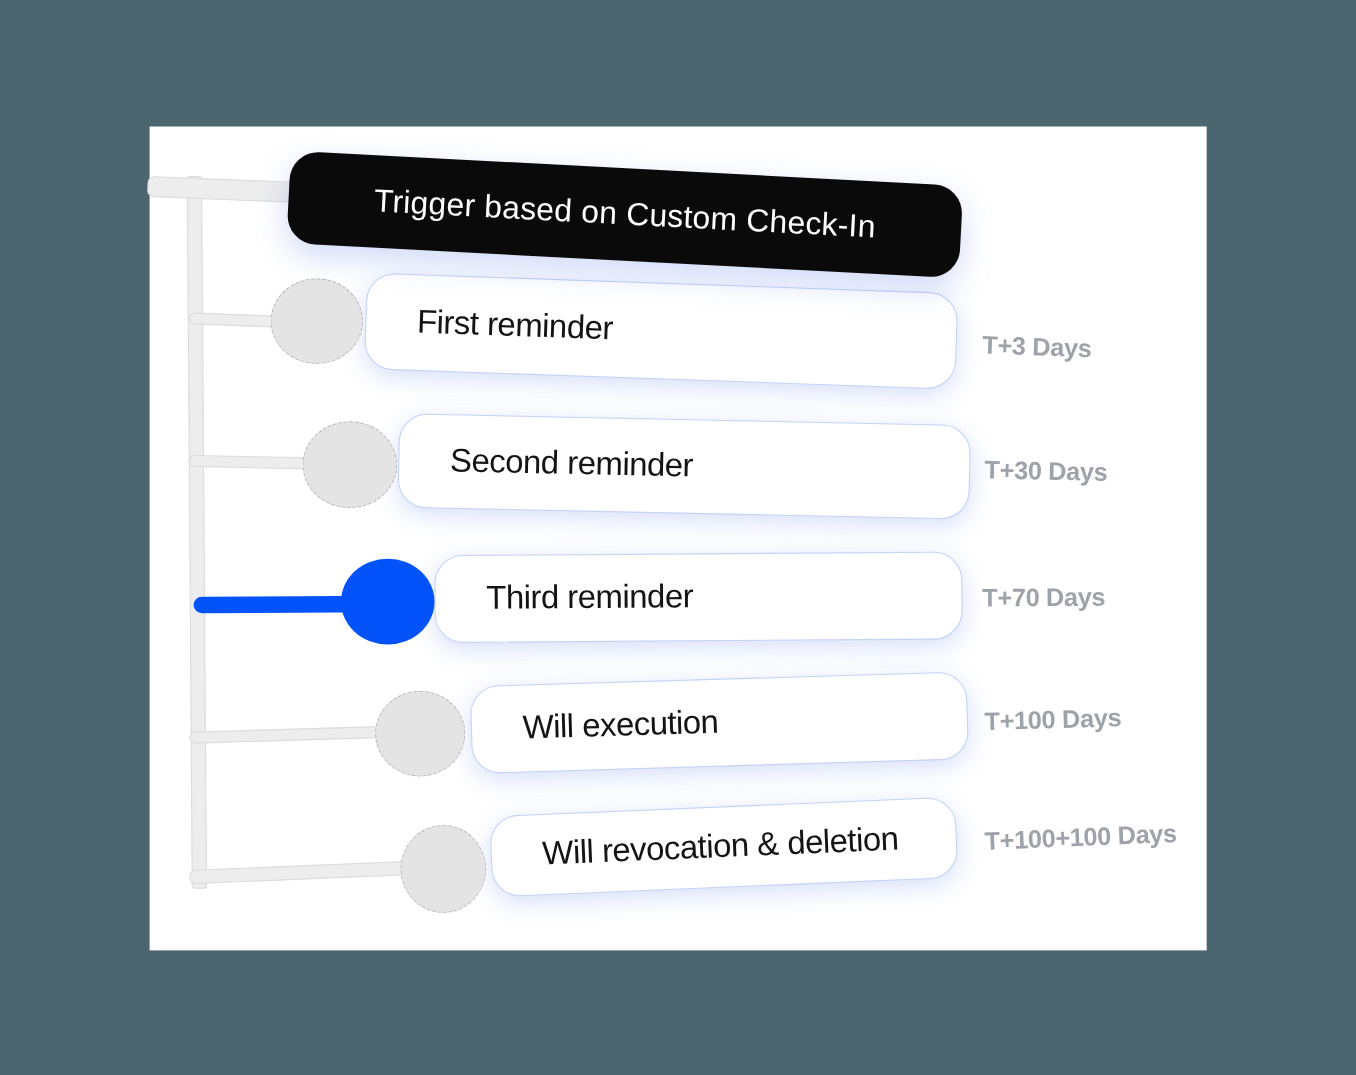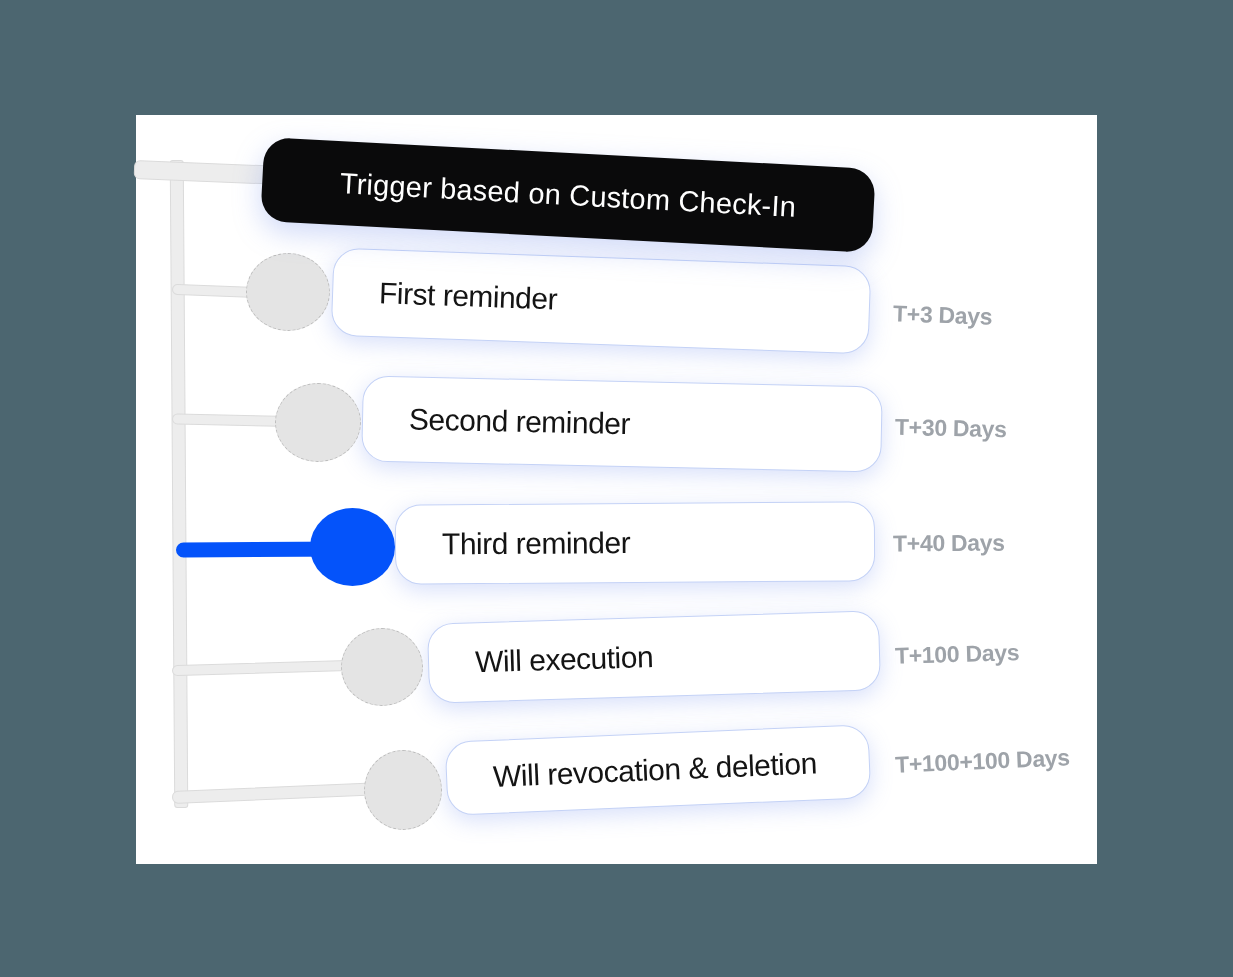--- a/index.html
+++ b/index.html
@@ -123,18 +123,18 @@
     </div>
 
     <div class="node n1"></div>
     <div class="node n2"></div>
     <div class="node n3 active"></div>
     <div class="node n4"></div>
     <div class="node n5"></div>
 
     <div class="timing t1">T+3 Days</div>
     <div class="timing t2">T+30 Days</div>
-    <div class="timing t3">T+40 Days</div>
+    <div class="timing t3">T+70 Days</div>
     <div class="timing t4">T+100 Days</div>
     <div class="timing t5">T+100+100 Days</div>
 
   </div>
 </div>
 
 </body></html>

